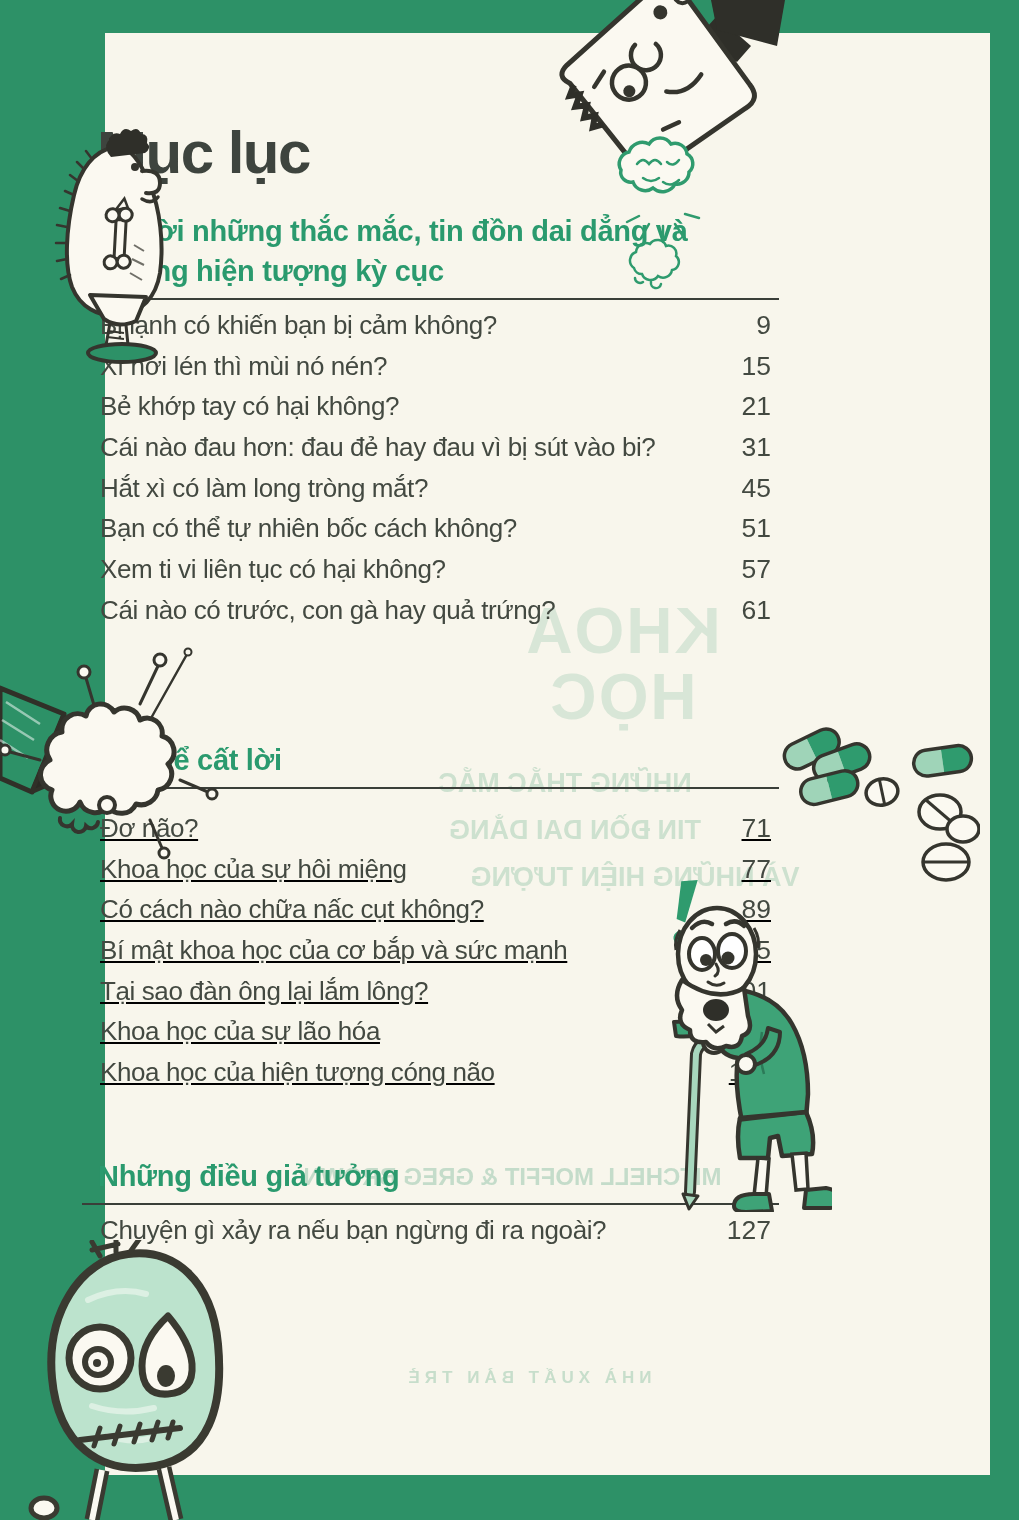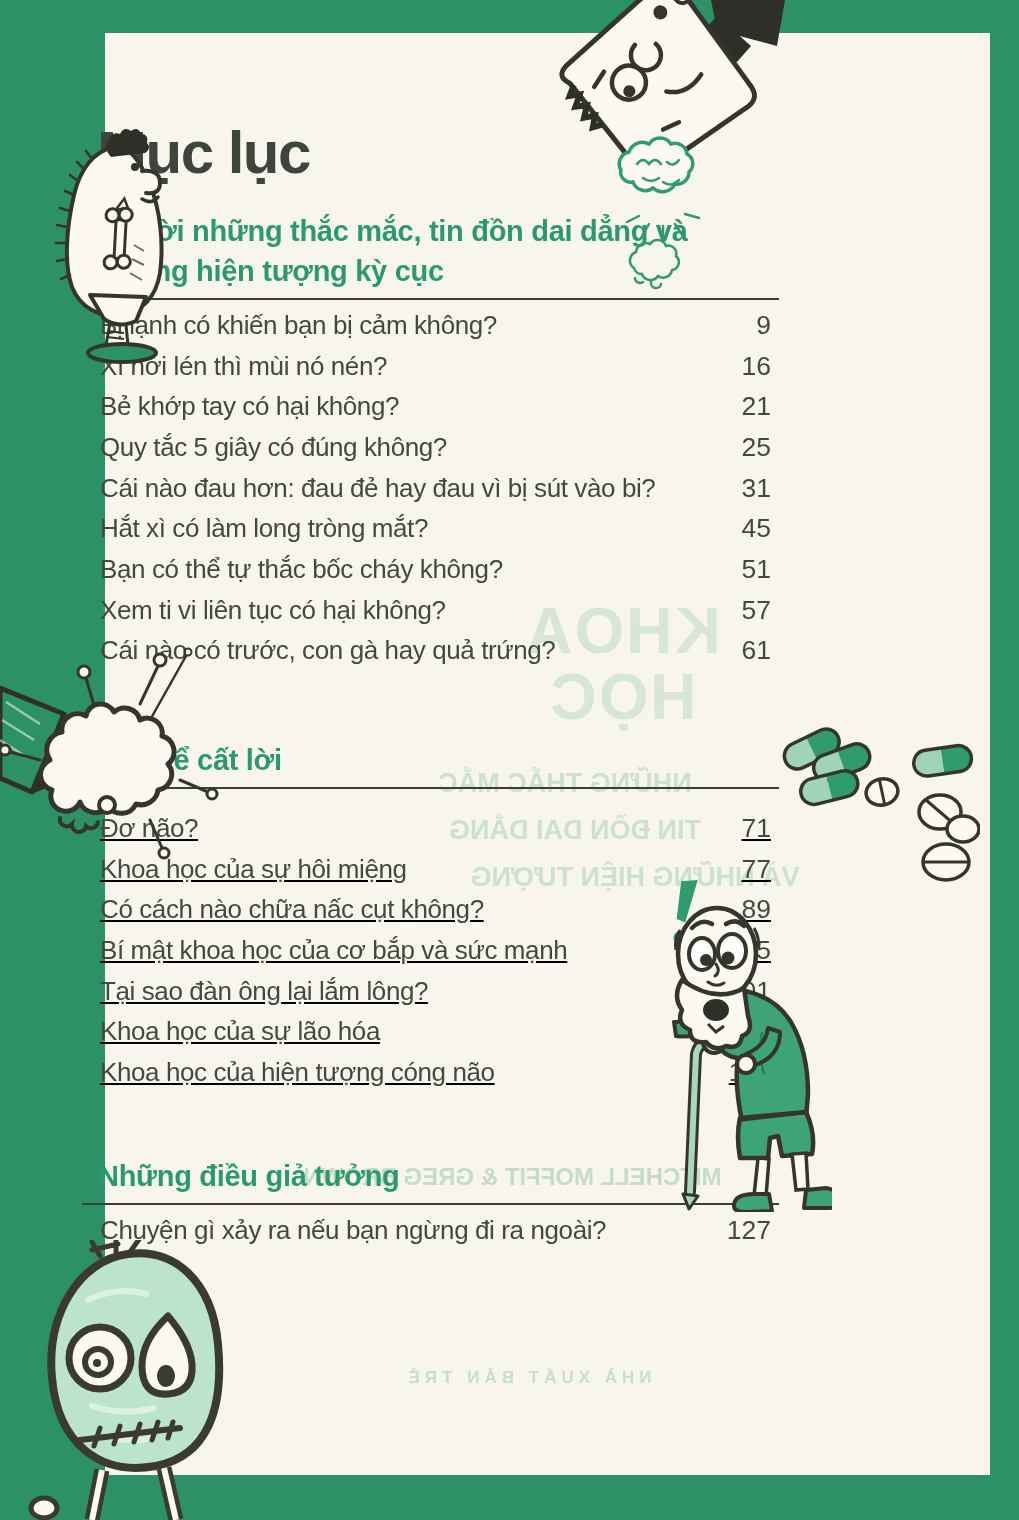--- a/index.html
+++ b/index.html
@@ -66,40 +66,36 @@
 <div class="section sec1">
   <h2>Trả lời những thắc mắc, tin đồn dai dẳng và những hiện tượng kỳ cục</h2>
   <div class="rule"></div>
   <div class="rows">
     <div class="row">
         <span class="lbl">Bị lạnh có khiến bạn bị cảm  không?</span>
         <span class="pg">9</span>
       </div>
     <div class="row">
         <span class="lbl">Xì hơi lén thì mùi nó nén?</span>
-        <span class="pg">16</span>
+        <span class="pg">15</span>
       </div>
     <div class="row">
         <span class="lbl">Bẻ khớp tay có hại không?</span>
         <span class="pg">21</span>
       </div>
     <div class="row">
-        <span class="lbl">Quy tắc 5 giây có đúng không?</span>
-        <span class="pg">25</span>
-      </div>
-    <div class="row">
         <span class="lbl">Cái nào đau hơn: đau đẻ hay đau vì bị sút vào bi?</span>
         <span class="pg">31</span>
       </div>
     <div class="row">
         <span class="lbl">Hắt xì có làm long tròng mắt?</span>
         <span class="pg">45</span>
       </div>
     <div class="row">
-        <span class="lbl">Bạn có thể tự thắc bốc cháy không?</span>
+        <span class="lbl">Bạn có thể tự nhiên bốc cách không?</span>
         <span class="pg">51</span>
       </div>
     <div class="row">
         <span class="lbl">Xem ti vi liên tục có hại không?</span>
         <span class="pg">57</span>
       </div>
     <div class="row">
         <span class="lbl">Cái nào có trước, con gà hay quả trứng?</span>
         <span class="pg">61</span>
       </div>

